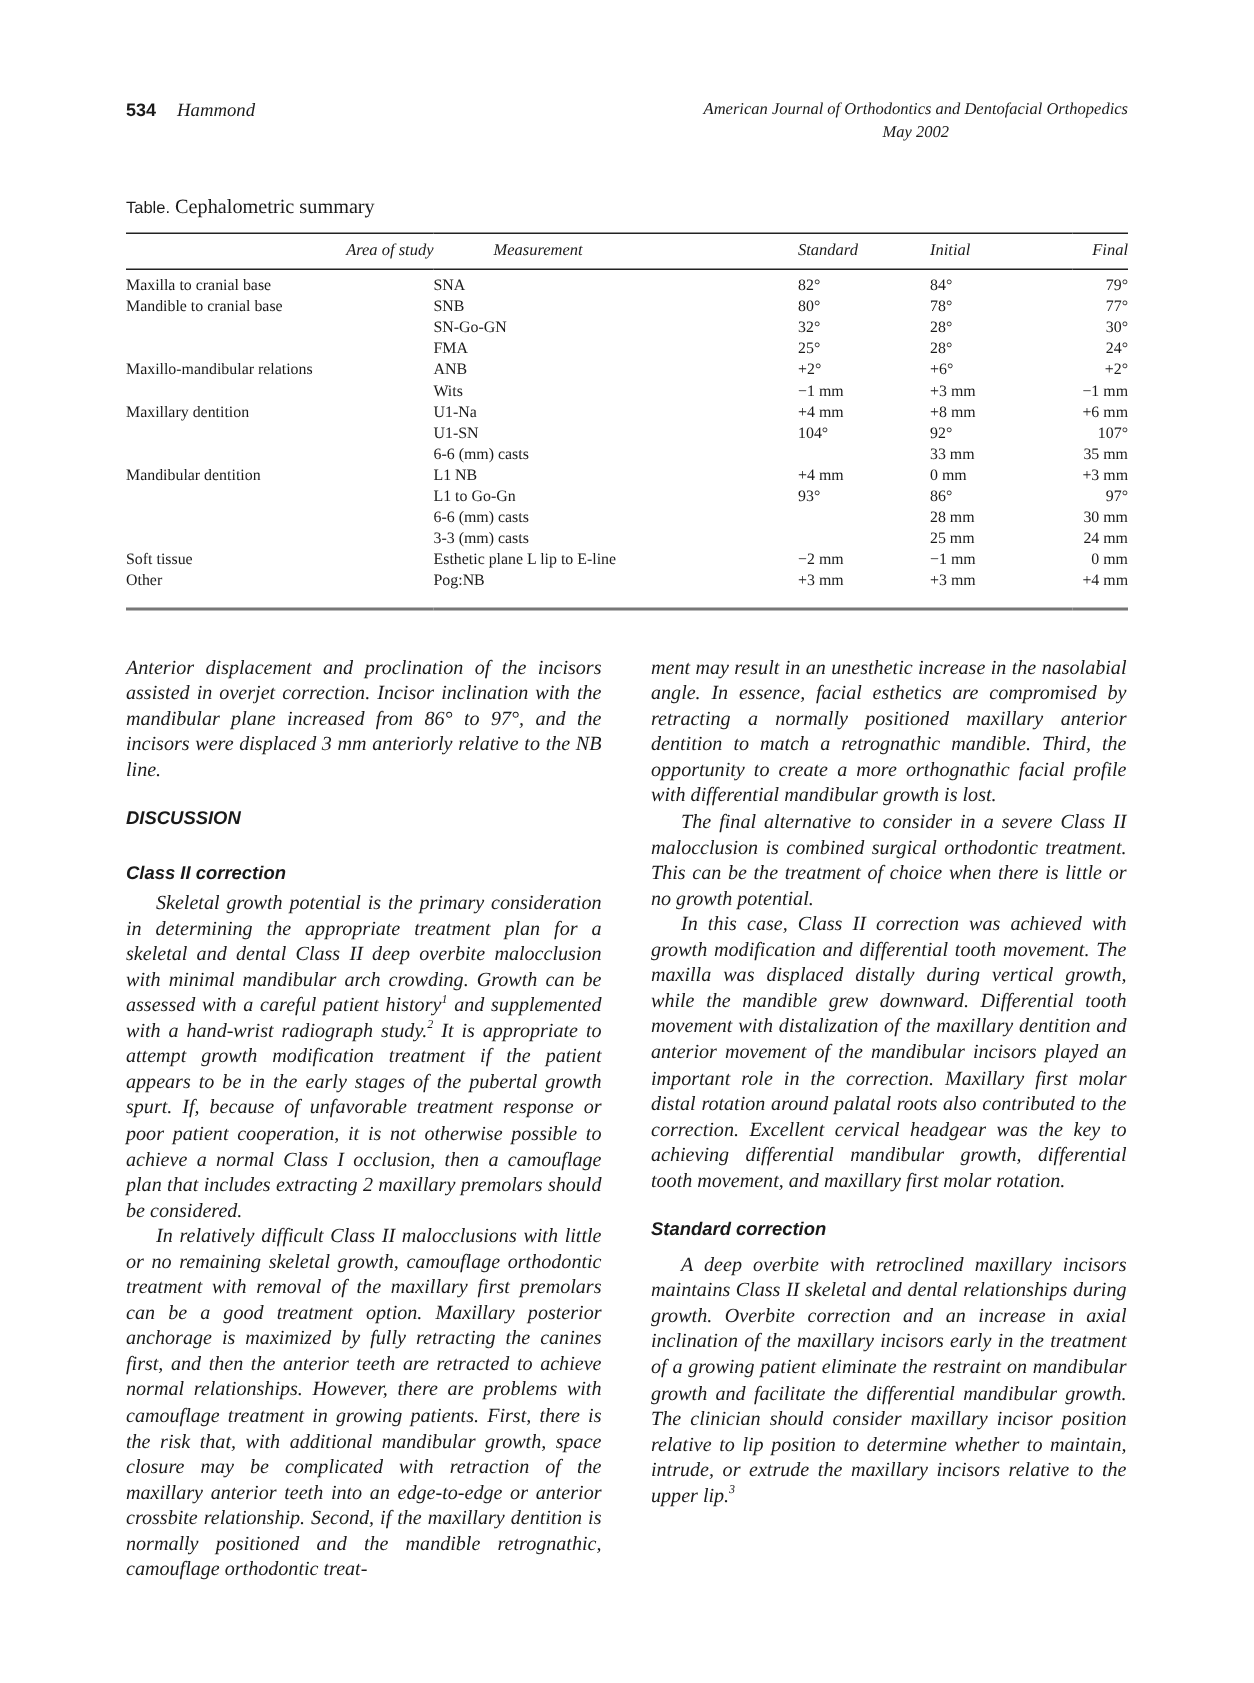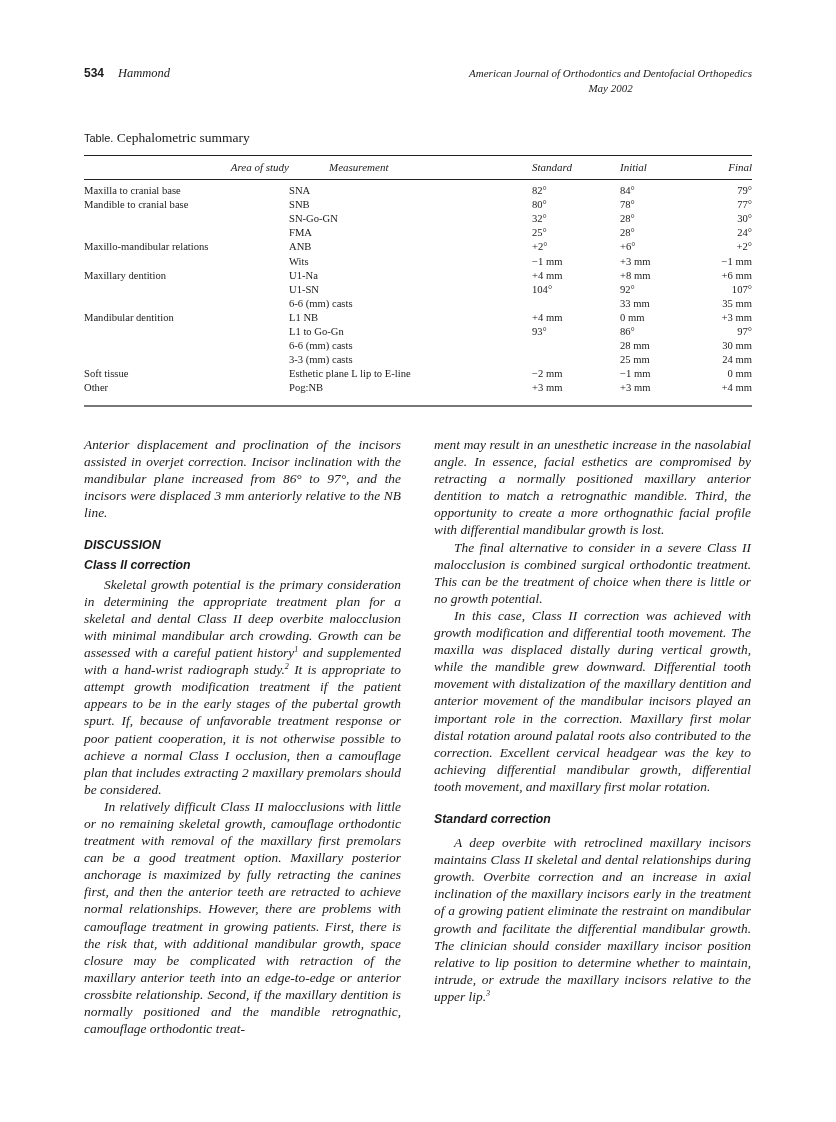--- a/index.html
+++ b/index.html
@@ -24,21 +24,21 @@
   .c4 { width: 95px; text-align: left; }
   .c5 { text-align: right; }
   th.c2 { text-align: left; padding-left: 40px; }
   th.c3 { padding-left: 0; }
   td.c3 { padding-left: 0; }
   .col { position: absolute; top: 436px; width: 317px; font-size: 13.4px; line-height: 17.1px; text-align: justify; font-style: italic; }
   .col.left { left: 84px; }
   .col.right { left: 434px; }
   .col p { margin: 0; }
   .col p.ind { text-indent: 20px; }
-  .h1 { font-family: "Liberation Sans", sans-serif; font-weight: bold; font-size: 12.3px; margin: 16px 0 2px 0; }
+  .h1 { font-family: "Liberation Sans", sans-serif; font-weight: bold; font-size: 12.3px; margin: 16px 0 19px 0; }
   .h2 { font-family: "Liberation Sans", sans-serif; font-weight: bold; font-size: 12.3px; margin: 2px 0 2px 0; }
   .h2.gap { margin-top: 16px; margin-bottom: 6px; }
   sup { font-size: 8px; line-height: 0; }
 </style>
 </head>
 <body>
 
 <div class="runhead">
   <span class="pgnum">534</span>
   <span class="author">Hammond</span>

